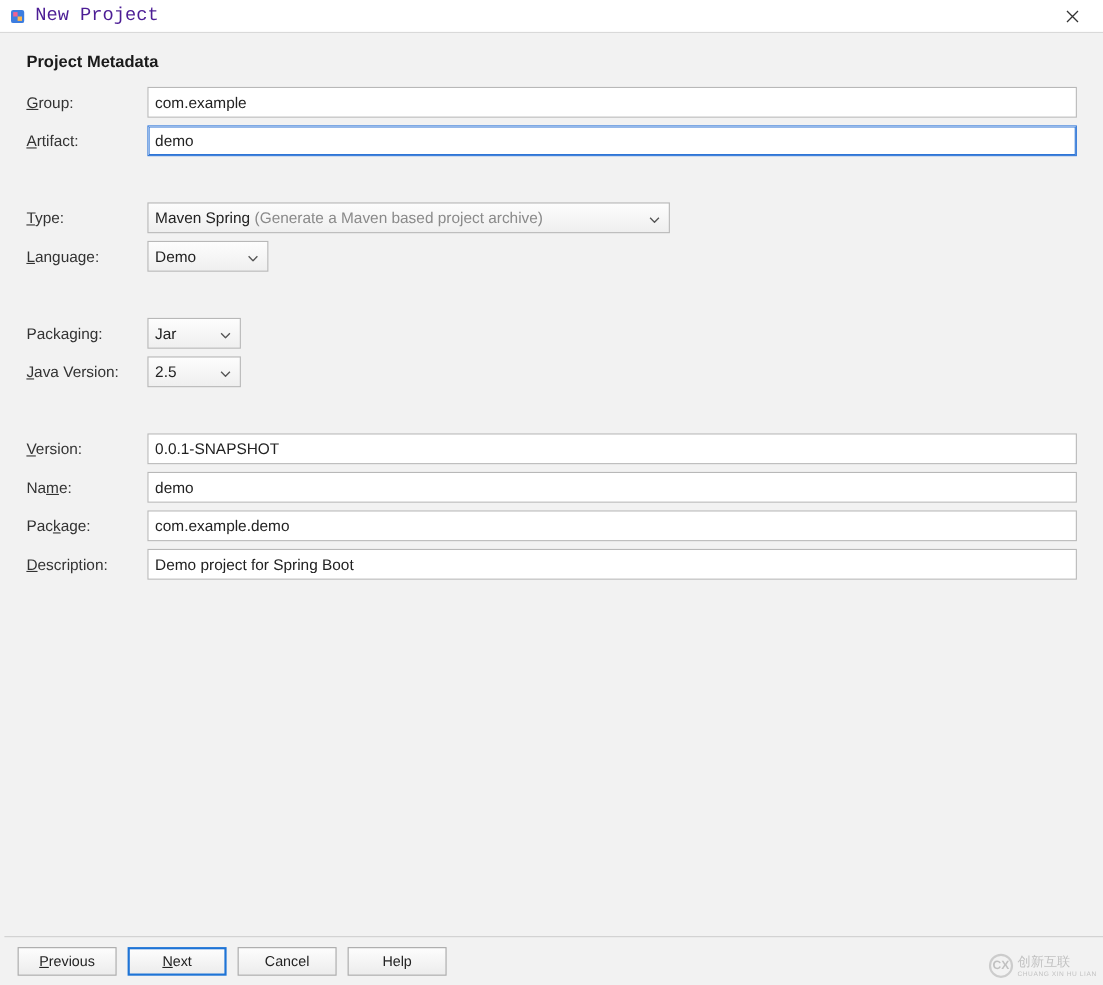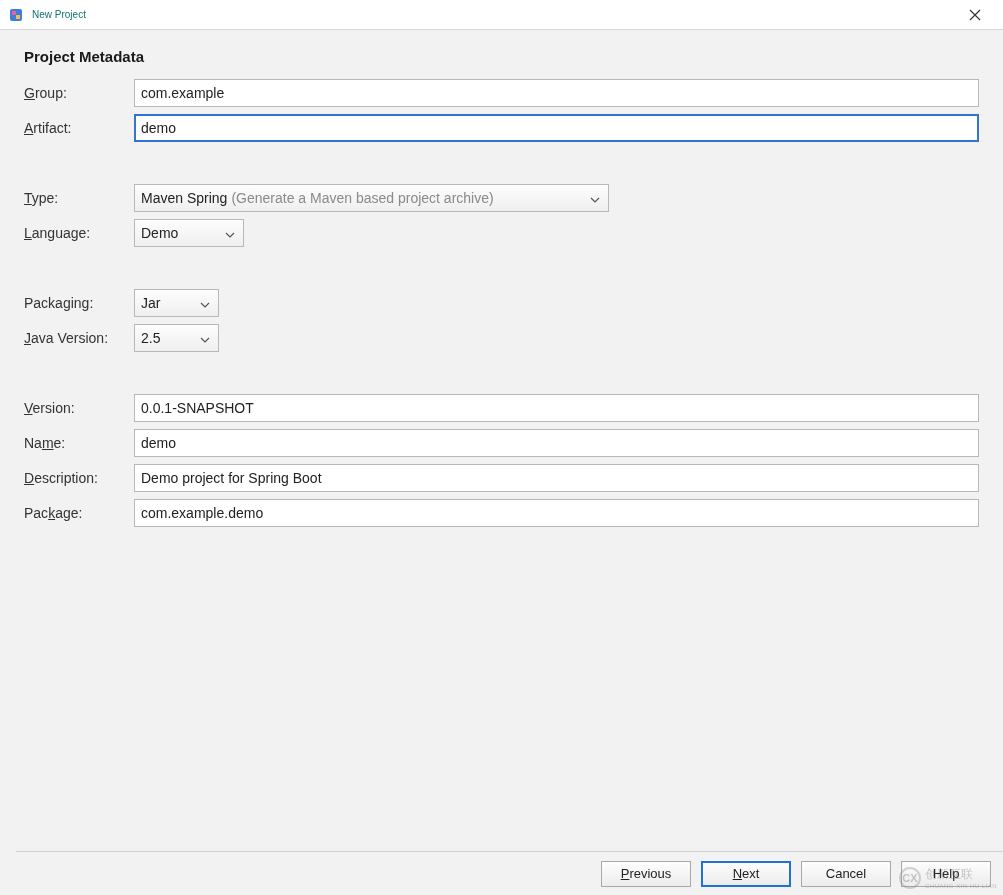--- a/index.html
+++ b/index.html
@@ -18,21 +18,21 @@
     display: flex;
     align-items: center;
     padding: 0 8px;
     border-bottom: 1px solid #d9d9d9;
   }
   .titlebar .app-icon {
     width: 16px; height: 16px;
     margin-right: 8px;
     display: flex; align-items: center; justify-content: center;
   }
-  .titlebar .title { flex: 1; font-size: 10px; color: #0f766e; }
+  .titlebar .title { flex: 1; font-size: 17px; color: #4c1d95; font-family: Liberation Mono, monospace; }
   .titlebar .win-btn {
     width: 40px; height: 28px;
     display: flex; align-items: center; justify-content: center;
     font-size: 14px; color: #333;
     cursor: pointer;
   }
   .content {
     padding: 18px 24px 0 24px;
   }
   .section-title {
@@ -86,26 +86,25 @@
     top: 50%;
     transform: translateY(-50%);
     color: #555;
   }
   .combo.wide { width: 475px; }
   .combo.med { width: 110px; }
   .combo.sm  { width: 85px; }
   .combo .hint { color: #8a8a8a; margin-left: 4px; }
   .button-bar {
     position: absolute;
-    bottom: 0; left: 16px; right: 0;
+    bottom: 0; left: 4px; right: 0;
     height: 44px;
     border-top: 1px solid #d0d0d0;
     background: #f2f2f2;
     display: flex;
-    justify-content: flex-end;
     align-items: center;
     padding: 0 12px;
     gap: 10px;
   }
   .btn {
     min-width: 90px;
     height: 26px;
     border: 1px solid #a8a8a8;
     background: linear-gradient(#fdfdfd, #ececec);
     display: flex;
@@ -230,27 +229,27 @@
     <div class="label"><span class="ul">V</span>ersion:</div>
     <input class="text-input" value="0.0.1-SNAPSHOT" style="">
   </div>
 
   <div class="form-row">
     <div class="label">Na<span class="ul">m</span>e:</div>
     <input class="text-input" value="demo" style="">
   </div>
 
   <div class="form-row">
+    <div class="label">Pac<span class="ul">k</span>age:</div>
+    <input class="text-input" value="com.example.demo" style="">
+  </div>
+
+  <div class="form-row">
     <div class="label"><span class="ul">D</span>escription:</div>
     <input class="text-input" value="Demo project for Spring Boot" style="">
-  </div>
-
-  <div class="form-row">
-    <div class="label">Pac<span class="ul">k</span>age:</div>
-    <input class="text-input" value="com.example.demo" style="">
   </div>
 </div>
 
 <div class="button-bar">
   <div class="btn">
       <span><span class="ul">P</span>revious</span>
     </div>
   <div class="btn primary">
       <span><span class="ul">N</span>ext</span>
     </div>

